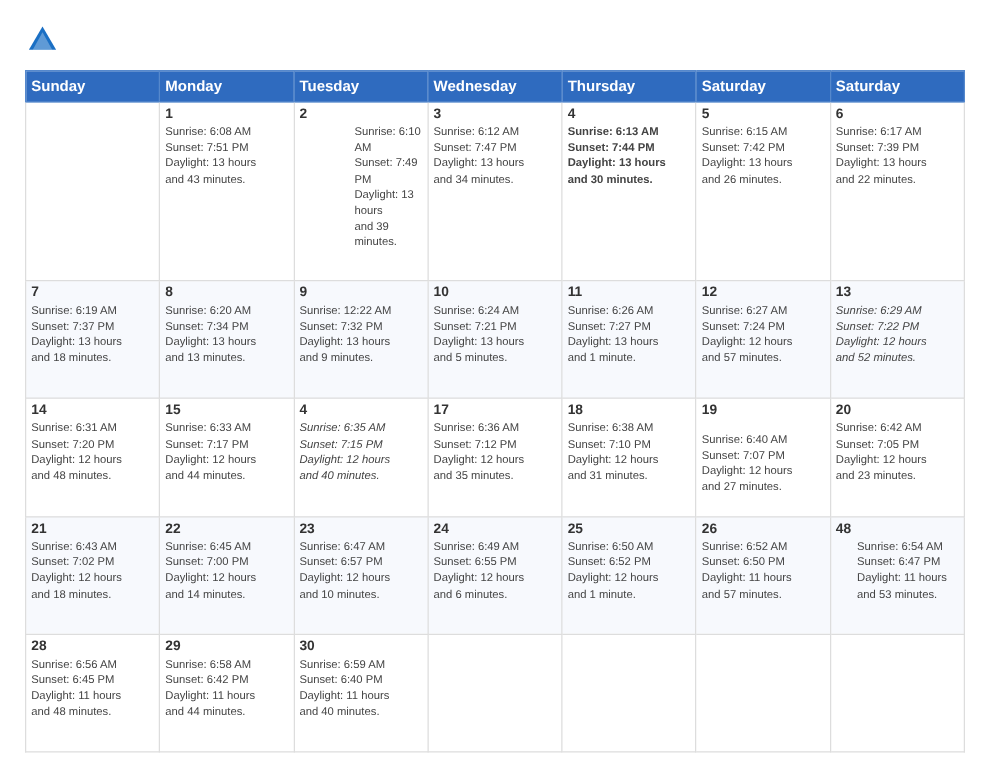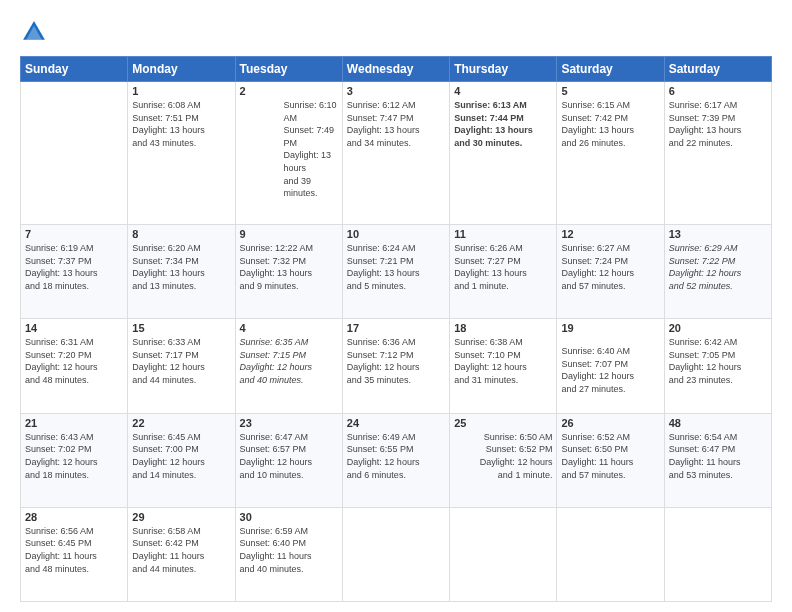--- a/index.html
+++ b/index.html
@@ -306,35 +306,35 @@
           </td>
           <td>
             <span class="day-num">24</span>
             <div class="day-info" style="white-space: pre-line;">Sunrise: 6:49 AM
 Sunset: 6:55 PM
 Daylight: 12 hours
 and 6 minutes.</div>
           </td>
           <td>
             <span class="day-num">25</span>
-            <div class="day-info" style="white-space: pre-line; text-align: right;">Sunrise: 6:50 AM
+            <div class="day-info" style="white-space: pre-line;">Sunrise: 6:50 AM
 Sunset: 6:52 PM
 Daylight: 12 hours
 and 1 minute.</div>
           </td>
           <td>
             <span class="day-num">26</span>
             <div class="day-info" style="white-space: pre-line;">Sunrise: 6:52 AM
 Sunset: 6:50 PM
 Daylight: 11 hours
 and 57 minutes.</div>
           </td>
           <td>
             <span class="day-num">48</span>
-            <div class="day-info" style="white-space: pre-line;">Sunrise: 6:54 AM
+            <div class="day-info" style="white-space: pre-line; margin-left: 17px;">Sunrise: 6:54 AM
 Sunset: 6:47 PM
 Daylight: 11 hours
 and 53 minutes.</div>
           </td>
         </tr>
         <tr class="row-odd">
           <td>
             <span class="day-num">28</span>
             <div class="day-info" style="white-space: pre-line;">Sunrise: 6:56 AM
 Sunset: 6:45 PM

